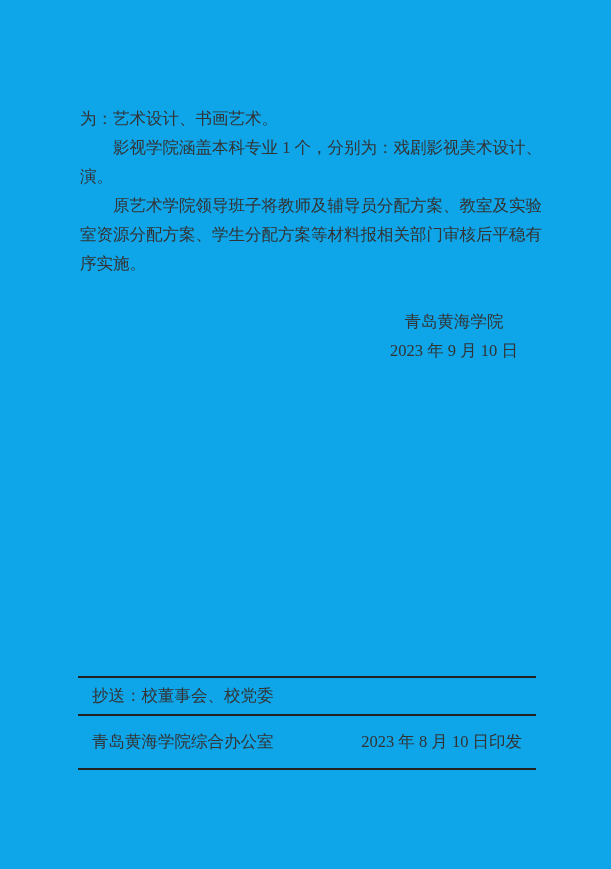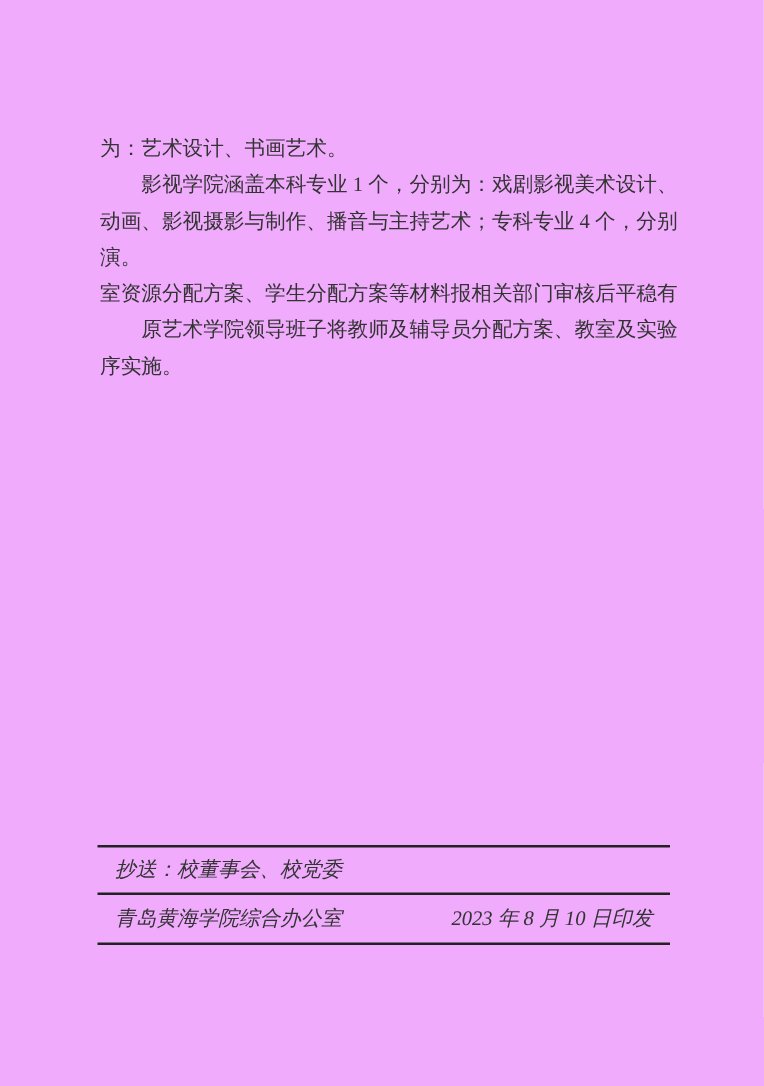--- a/index.html
+++ b/index.html
@@ -5,21 +5,21 @@
   html, body {
     margin: 0;
     padding: 0;
     background: #e8e8e8;
   }
   .page {
     position: relative;
     width: 611px;
     height: 869px;
     margin: 0 auto;
-    background: #f0abfc;
+    background: #0ea5e9;
     font-family: "Liberation Serif", "DejaVu Serif", serif;
     color: #333333;
     overflow: hidden;
   }
   .content {
     position: absolute;
     left: 80px;
     top: 104px;
     width: 460px;
     font-size: 16.5px;
@@ -56,53 +56,55 @@
     font-size: 16.5px;
     box-sizing: border-box;
   }
   .footer-row {
     display: flex;
     align-items: center;
     padding: 0 14px;
     border-bottom: 2px solid #222222;
     box-sizing: border-box;
     white-space: pre;
-    font-style: italic;
   }
   .footer-row.cc {
     height: 38px;
   }
   .footer-row.issue {
-    height: 40px;
+    height: 54px;
     justify-content: space-between;
   }
 </style>
 </head>
 <body>
 
 <div class="page">
 
   <div class="content">
 
     <p class="para">
       <span class="line">为：艺术设计、书画艺术。</span>
     </p>
 
     <p class="para">
       <span class="line indent">影视学院涵盖本科专业 1 个，分别为：戏剧影视美术设计、</span>
-      <span class="line">动画、影视摄影与制作、播音与主持艺术；专科专业 4 个，分别</span>
       <span class="line">演。</span>
     </p>
 
     <p class="para">
+      <span class="line indent">原艺术学院领导班子将教师及辅导员分配方案、教室及实验</span>
       <span class="line">室资源分配方案、学生分配方案等材料报相关部门审核后平稳有</span>
-      <span class="line indent">原艺术学院领导班子将教师及辅导员分配方案、教室及实验</span>
       <span class="line">序实施。</span>
     </p>
 
+    <div class="signature">
+      <span class="sig-line">青岛黄海学院</span>
+      <span class="sig-line">2023 年 9 月 10 日</span>
+    </div>
 
   </div>
 
   <div class="footer">
     <div class="footer-row cc">
       <span>抄送：校董事会、校党委</span>
     </div>
     <div class="footer-row issue">
       <span>青岛黄海学院综合办公室</span>
       <span>2023 年 8 月 10 日印发</span>

